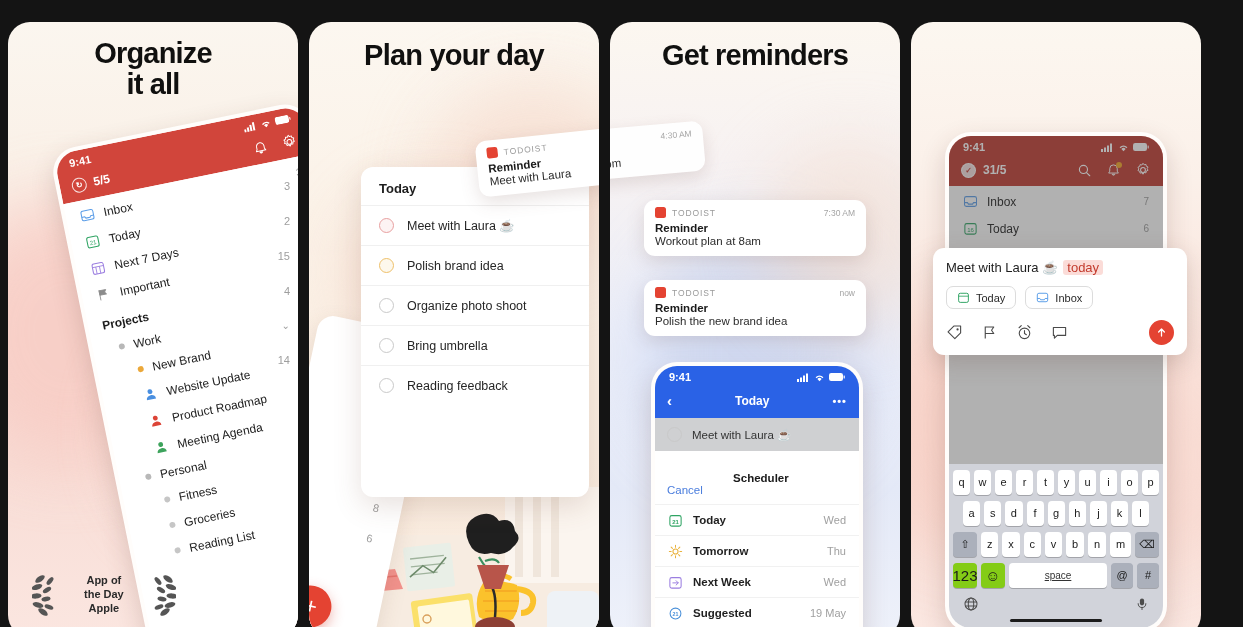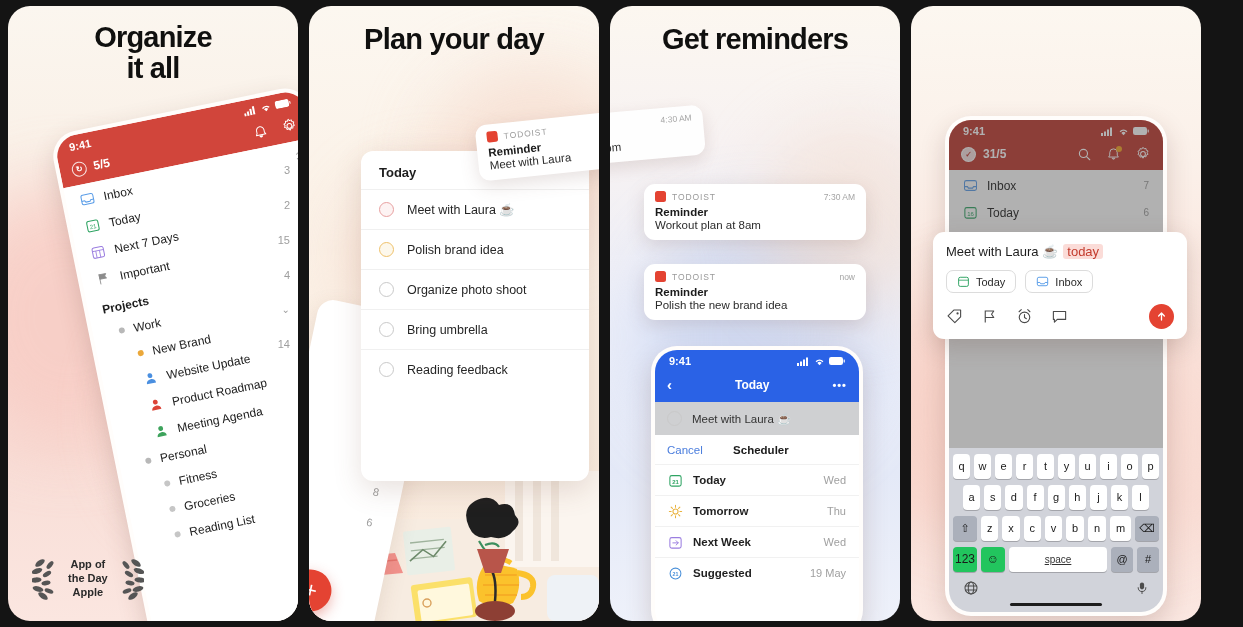--- a/index.html
+++ b/index.html
@@ -5,21 +5,21 @@
   * { box-sizing: border-box; margin: 0; padding: 0; }
   html, body {
     width: 1243px; height: 627px;
     background: #141414;
     font-family: "Liberation Sans", sans-serif;
     overflow: hidden;
   }
   .gallery {
     display: flex;
     gap: 11px;
-    padding: 6px 8px;
+    padding: 22px 8px;
     width: 1243px; height: 627px;
     align-items: flex-start;
   }
   .screenshot-card {
     position: relative;
     width: 290px; height: 615px;
     border-radius: 22px;
     overflow: hidden;
     flex: 0 0 auto;
   }
@@ -88,21 +88,21 @@
   .nav-row .count { margin-left:auto; font-size:10px; color:#9b9b9b; }
   .nav-ico { width:15px;height:15px;flex:0 0 15px; display:block; }
   .sec-head { padding: 10px 14px 4px; font-size:12px; font-weight:bold; color:#1c1c1c; display:flex; align-items:center;}
   .dot { width:6px;height:6px;border-radius:50%;display:inline-block;flex:0 0 6px;}
   .nav-row.indent { padding-left: 26px; }
   .nav-row.indent2 { padding-left: 40px; }
 
   
   .laurel {
     position:absolute; left: 24px; bottom: 18px; z-index: 7;
-    display:flex; align-items:center; gap: 2px;
+    display:flex; align-items:center; gap: 18px;
   }
   .laurel-text { text-align:center; font-size:11px; font-weight:bold; color:#2a2a2a; line-height:1.26; }
 
   
   .c2-tilt-card {
     position:absolute; left:-24px; top:300px; width:120px; height:330px;
     background:#fff; border-radius:16px; transform: rotate(12deg);
     box-shadow: 0 8px 22px rgba(120,80,60,.15);
   }
   .c2-tilt-nums { position:absolute; right:16px; top:18px; display:flex; flex-direction:column; gap:19px; font-size:11px; color:#9d9d9d;}
@@ -146,21 +146,21 @@
   .c3-n1 { position:absolute; left:34px; top:178px; width:222px; }
   .c3-n2 { position:absolute; left:34px; top:258px; width:222px; }
   .c3-phone { position:absolute; left:41px; top:340px; width:212px; height:290px; }
   .topnav-blue { background:#2a62e6; }
   .blue-bar {
     display:flex;align-items:center;justify-content:space-between;
     color:#fff; padding:4px 12px 9px; font-size:12px; font-weight:600;
   }
   .sel-row { background:#cfd0d2; display:flex;align-items:center;gap:10px; padding:9px 12px; font-size:11.5px; color:#333;}
   .sched-head { display:flex;align-items:center; padding:9px 12px 8px; font-size:11.5px; }
-  .sched-head .cancel { color:#4a7ddd; }
+  .sched-head .cancel { color:#4a7ddd;margin-top:24px; }
   .sched-head .title { font-weight:bold; color:#1a1a1a; margin:0 auto; transform:translateX(-14px);}
   .sched-input { margin: 0 11px 9px; background:#ededf0; border-radius:5px; padding:6px 9px; font-size:11px; color:#2b2b2b;}
   .sched-row { display:flex;align-items:center;gap:10px; padding:7.5px 13px; font-size:11.5px; font-weight:bold; color:#1f1f1f; border-top:1px solid #f1f1f1;}
   .sched-row .right { margin-left:auto; font-weight:normal; color:#a0a0a0; font-size:11px;}
 
   
   .c4-phone { position:absolute; left:34px; top:110px; width:222px; height:500px; }
   .dimmed { position:relative; }
   .dimmed::after { content:""; position:absolute; inset:0; background:rgba(70,70,70,.42); pointer-events:none; }
   .quick-add {
@@ -174,21 +174,21 @@
   .chip { display:flex;align-items:center;gap:6px; border:1px solid #dcdcdc; border-radius:7px; padding:4px 10px; font-size:11px; color:#2a2a2a;}
   .qa-icons { display:flex; align-items:center; gap:18px; margin-top:11px;}
   .send-btn { margin-left:auto; width:25px;height:25px;border-radius:50%;background:#e44332; display:flex;align-items:center;justify-content:center;}
   .kbd { position:absolute; left:0; right:0; bottom:0; background:#d1d3da; padding:6px 4px 4px; }
   .kbd-row { display:flex; justify-content:center; gap:4px; margin-bottom:6px; }
   .key { background:#fff; border-radius:4px; min-width:17px; height:25px; display:flex;align-items:center;justify-content:center;
          font-size:11px; color:#1a1a1a; box-shadow:0 1px 0 rgba(0,0,0,.22); flex:1 1 auto;}
   .key.wide { flex: 0 0 24px; background:#abb0bb; }
   .key.space { flex: 3 1 auto; font-size:10px; color:#333;text-decoration:underline;}
   .key.sym { flex:0 0 22px; background:#abb0bb; }
-  .key.alt { flex:0 0 24px; background:#22c55e; font-size:12px;}
+  .key.alt { flex:0 0 24px; background:#84cc16; font-size:15px;}
   .kbd-bottom { display:flex; align-items:center; justify-content:space-between; padding: 2px 10px 4px; }
   .home-ind { width:92px;height:3.5px;border-radius:2px;background:#1c1c1c;margin:3px auto 2px;}
 </style>
 </head>
 <body>
 
 <div class="gallery">
 
   <div class="screenshot-card bg-pink">
     <div class="blob" style="width:240px;height:260px;left:-60px;top:180px;background:#f7c9c1;opacity:.75;"></div>

